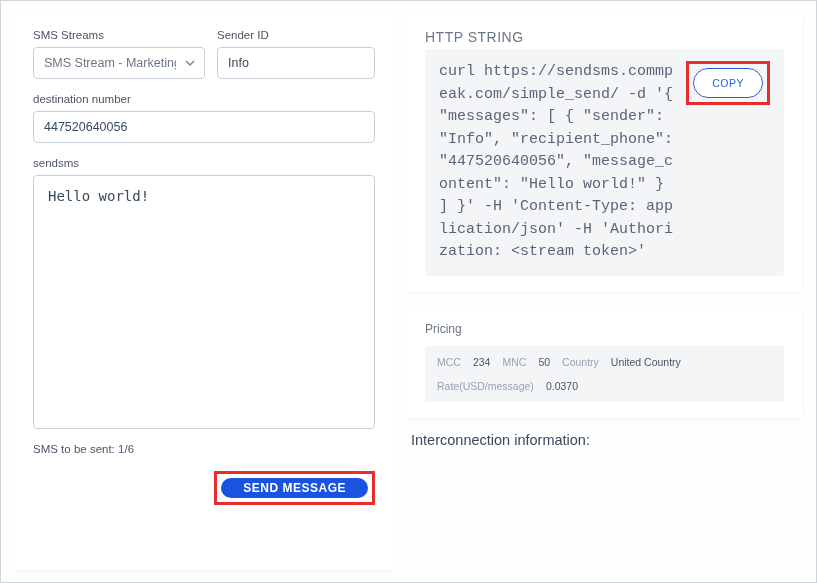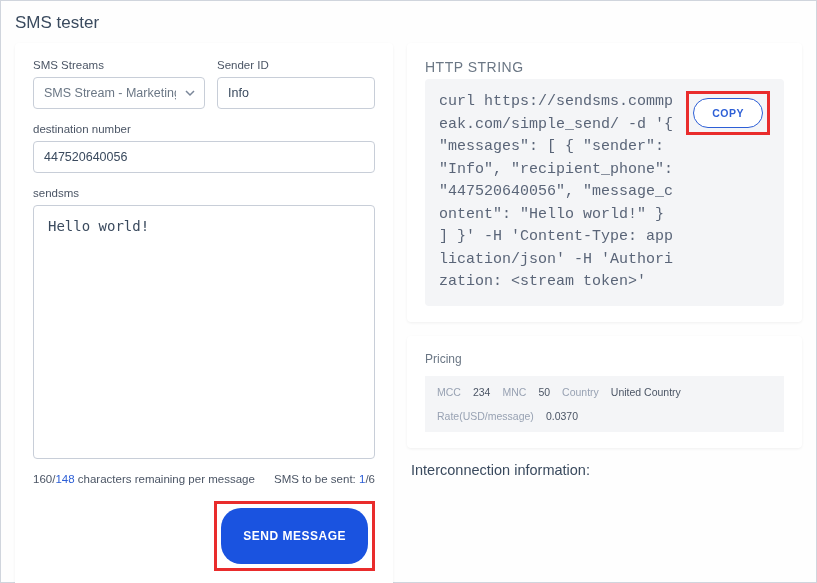--- a/index.html
+++ b/index.html
@@ -24,46 +24,45 @@
 .chev { position: absolute; right: 10px; top: 50%; transform: translateY(-50%); pointer-events: none; color: #7a8699; }
 .chev svg { width: 10px; height: 10px; display: block; }
 .textarea { resize: none; height: 254px; font-size: 14px; color: #3a4a5e; padding: 12px 14px; }
 .fg-full { width: 100%; margin-bottom: 14px; }
 .fg-msg { width: 100%; margin-bottom: 8px; }
 .counter-row { display: flex; justify-content: space-between; align-items: center; margin-top: 6px; font-size: 11.5px; color: #4b5565; }
 .counter-row .accent { color: #2d5fd6; font-weight: 500; }
 .btn-row { display: flex; justify-content: flex-end; margin-top: 16px; }
 .send-btn {
   background: #1a53e0; color: #fff; border: none; border-radius: 20px;
-  padding: 21px 22px; font-size: 12px; font-weight: 600; letter-spacing: 0.5px;
+  padding: 3px 22px; font-size: 12px; font-weight: 600; letter-spacing: 0.5px;
   cursor: pointer;
 }
 .hl { border: 3px solid #e92c2c; padding: 4px; display: inline-block; }
 .http-label { color: #6b7785; font-size: 14px; letter-spacing: 0.5px; margin-bottom: 4px; }
 .code-block { background: #f4f5f7; border-radius: 4px; padding: 12px 14px; display: flex; gap: 10px; align-items: flex-start; }
 .code-text { flex: 1; font-family: "Courier New", monospace; font-size: 15px; color: #5a6578; line-height: 1.5; word-break: break-all; white-space: pre-wrap; }
 .copy-btn {
   border: 1.5px solid #2d5fd6; color: #2d5fd6; background: #fff;
-  border-radius: 18px; padding: 8px 18px; font-size: 10.5px; font-weight: 700;
+  border-radius: 18px; padding: 8px 18px; font-size: 10.5px; font-weight: 400;
   letter-spacing: 0.5px; cursor: pointer;
 }
 .pricing-label { color: #6b7785; font-size: 12px; margin-bottom: 10px; }
 .pricing-row { background: #f4f5f7; padding: 10px 12px; display: flex; gap: 12px; font-size: 10.5px; align-items: center; flex-wrap: wrap; }
 .pricing-row .k { color: #98a2b3; }
 .pricing-row .v { color: #4b5565; font-weight: 500; }
 .inter-title { color: #3a4a5e; font-size: 14.5px; font-weight: 500; margin-bottom: 14px; }
 .inter-text { color: #5a6578; font-size: 11.5px; }
 .inter-text a { color: #2d5fd6; text-decoration: none; }
 .inter-box { padding: 0 4px; }
 </style>
 </head>
 <body>
 
 <div class="container">
-  <div class="page-title">SMS tester</div>
   <div class="content">
 
     <div class="panel left-panel">
       <div class="form-row">
         <div class="form-group fg-streams">
           <div class="label">SMS Streams</div>
           <div class="select-wrap">
             <select class="select">
               <option>SMS Stream - Marketing</option>
             </select>
@@ -84,23 +83,20 @@
         <div class="label">destination number</div>
         <input class="input" value="447520640056" style="">
       </div>
 
       <div class="form-group fg-msg">
         <div class="label">sendsms</div>
         <textarea class="textarea" style="">Hello world!</textarea>
       </div>
 
       <div class="counter-row">
-        <div>
-          <span>160</span>/<span class="accent">148</span><span> characters remaining per message</span>
-        </div>
         <div>
           <span>SMS to be sent: </span><span class="accent">1</span>/<span>6</span>
         </div>
       </div>
 
       <div class="btn-row">
         <span class="hl">
           <button class="send-btn">SEND MESSAGE</button>
         </span>
       </div>

